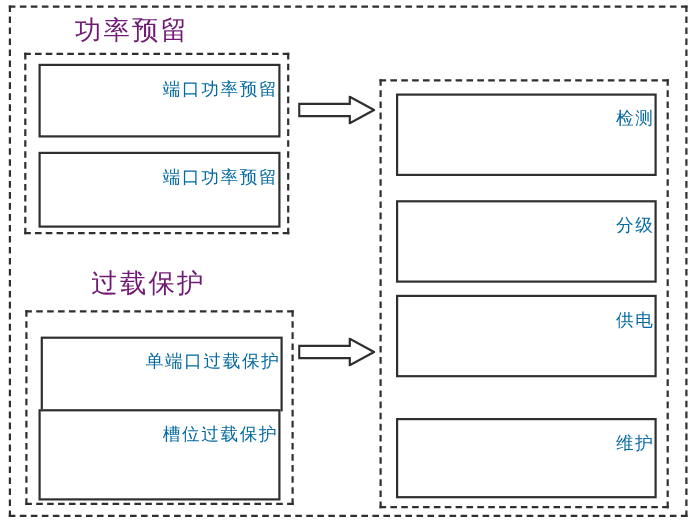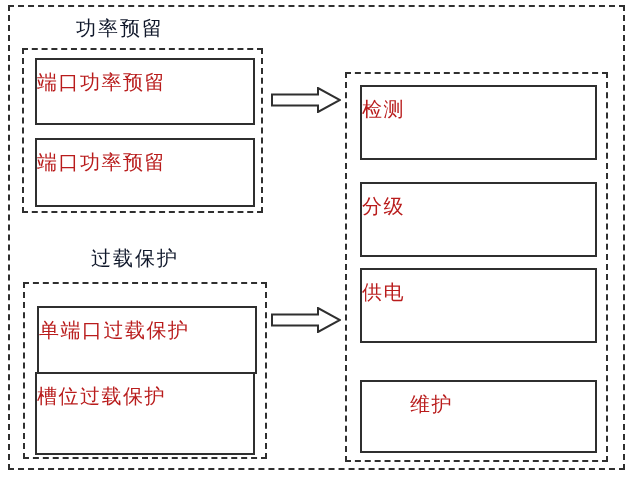--- a/index.html
+++ b/index.html
@@ -22,42 +22,42 @@
     box-sizing: border-box;
     background: transparent;
   }
   .outer-border  { left: 8px;   top: 5px;   width: 617px; height: 465px; }
   .group-box-1   { left: 22px;  top: 48px;  width: 241px; height: 165px; }
   .group-box-2   { left: 23px;  top: 282px; width: 244px; height: 177px; }
   .group-box-3   { left: 345px; top: 72px;  width: 263px; height: 390px; }
 
   .group-title {
     position: absolute;
-    font-size: 20px;
+    font-size: 24px;
     line-height: 24px;
     letter-spacing: 2px;
     text-align: center;
-    color: #0f172a;
+    color: #701a75;
     white-space: nowrap;
   }
   .title-1 { left: 40px;  top: 16px;  width: 160px; }
   .title-2 { left: 55px;  top: 246px; width: 160px; }
   .title-3 { left: 364px; top: 25px;  width: 200px; letter-spacing: 1px; }
 
   .node {
     position: absolute;
     border: 2px solid #2f2f2f;
     box-sizing: border-box;
     background: #ffffff;
-    text-align: left;
-    font-size: 20px;
+    text-align: right;
+    font-size: 16px;
     line-height: 24px;
     letter-spacing: 1.5px;
     padding-top: 10px;
-    color: #b91c1c;
+    color: #0369a1;
   }
   .node-1 { left: 35px;  top: 58px;  width: 220px; height: 67px; }
   .node-2 { left: 35px;  top: 138px; width: 220px; height: 69px; }
   .node-3 { left: 37px;  top: 290px; width: 220px; height: 68px; margin-top: 16px; }
   .node-4 { left: 35px;  top: 372px; width: 220px; height: 83px; }
   .step-1 { left: 360px; top: 85px;  width: 237px; height: 75px; }
   .step-2 { left: 360px; top: 182px; width: 237px; height: 75px; }
   .step-3 { left: 360px; top: 268px; width: 237px; height: 75px; }
   .step-4 { left: 360px; top: 380px; width: 237px; height: 73px; padding-left: 48px; }
 

